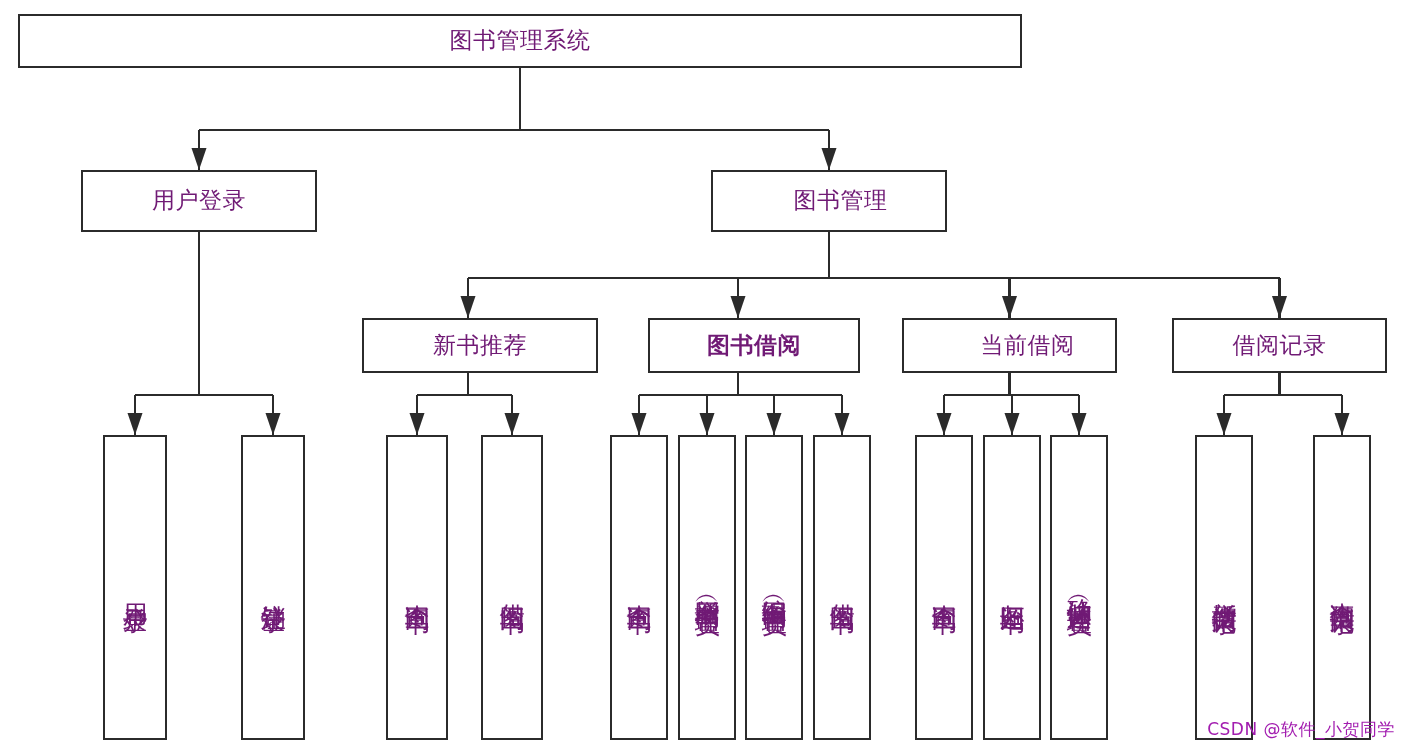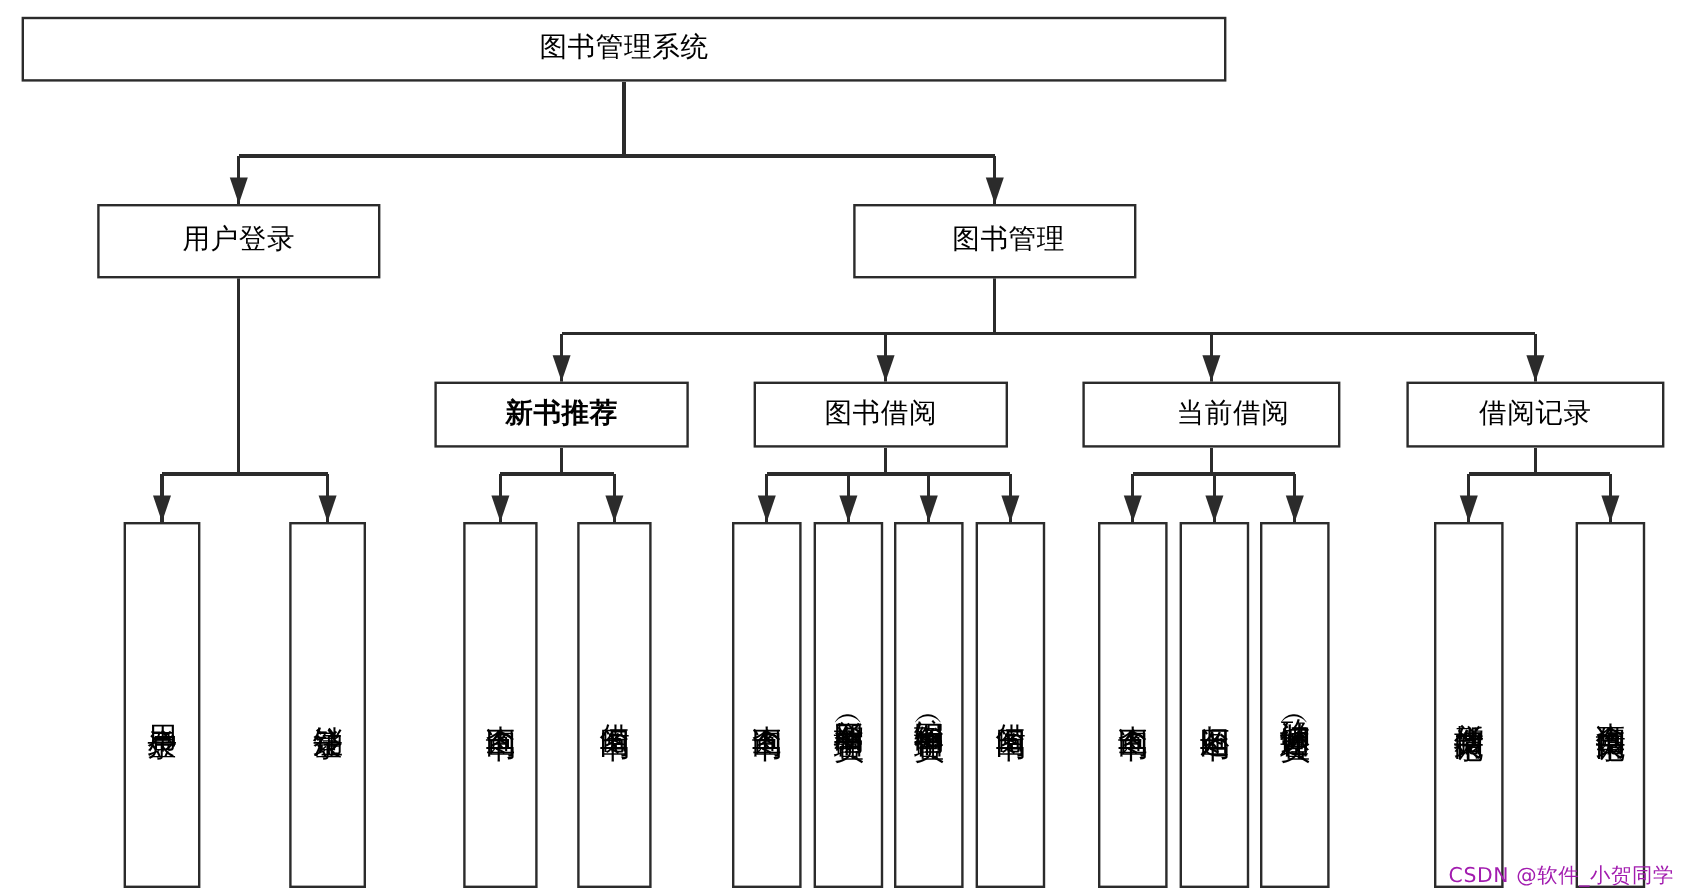--- a/index.html
+++ b/index.html
@@ -27,21 +27,21 @@
     pointer-events: none;
   }
   .node {
     position: absolute;
     box-sizing: border-box;
     border: 2.5px solid #2b2b2b;
     background: #ffffff;
     display: flex;
     align-items: center;
     justify-content: center;
-    color: #000000;
+    color: #701a75;
     overflow: hidden;
   }
   .node .label {
     display: block;
     text-align: center;
     line-height: 1.12;
     white-space: nowrap;
   }
   
   .node.horiz .label {
@@ -137,24 +137,24 @@
   <div id="nodes-layer">
       <div class="node horiz root" style="left: 18px; top: 14px; width: 1004px; height: 54px;">
         <span class="label">图书管理系统</span>
       </div>
       <div class="node horiz" style="left: 81px; top: 170px; width: 236px; height: 62px;">
         <span class="label">用户登录</span>
       </div>
       <div class="node horiz" style="left: 711px; top: 170px; width: 236px; height: 62px; padding-left: 23px;">
         <span class="label">图书管理</span>
       </div>
-      <div class="node horiz" style="left: 362px; top: 318px; width: 212px; height: 55px; font-weight: bold;">
+      <div class="node horiz" style="left: 362px; top: 318px; width: 236px; height: 55px;">
         <span class="label">新书推荐</span>
       </div>
-      <div class="node horiz" style="left: 628px; top: 318px; width: 212px; height: 55px;">
+      <div class="node horiz" style="left: 648px; top: 318px; width: 212px; height: 55px; font-weight: bold;">
         <span class="label">图书借阅</span>
       </div>
       <div class="node horiz" style="left: 902px; top: 318px; width: 215px; height: 55px; padding-left: 36px;">
         <span class="label">当前借阅</span>
       </div>
       <div class="node horiz" style="left: 1172px; top: 318px; width: 215px; height: 55px;">
         <span class="label">借阅记录</span>
       </div>
       <div class="node vert" style="left: 103px; top: 435px; width: 64px; height: 305px;">
         <span class="label">用户登录</span>

